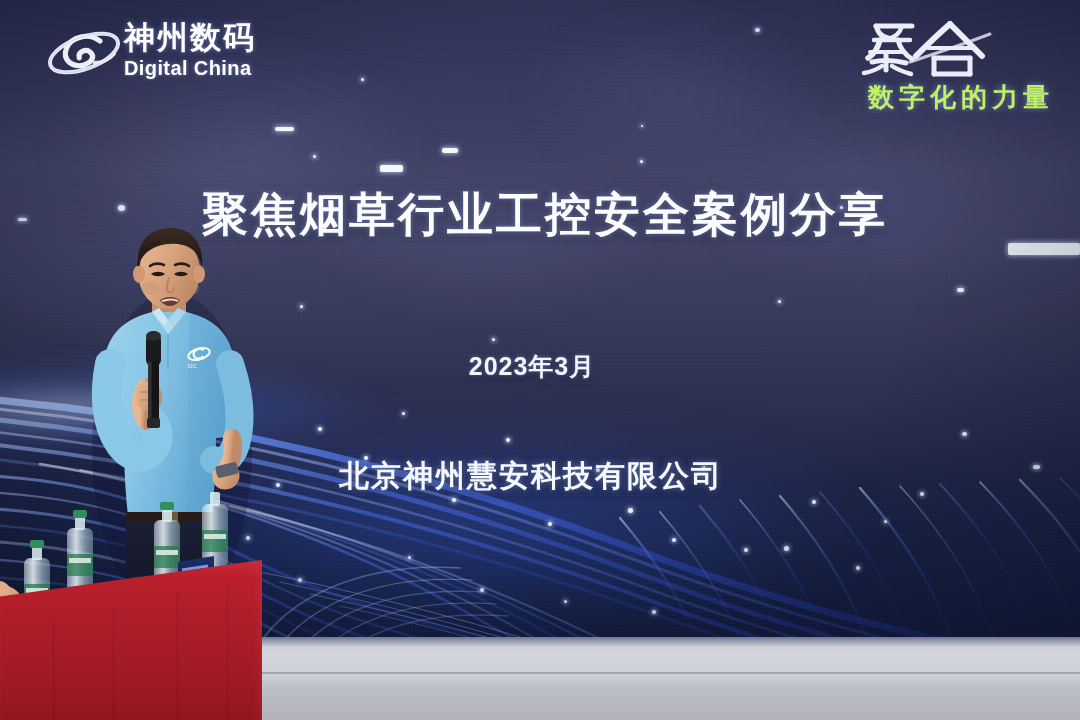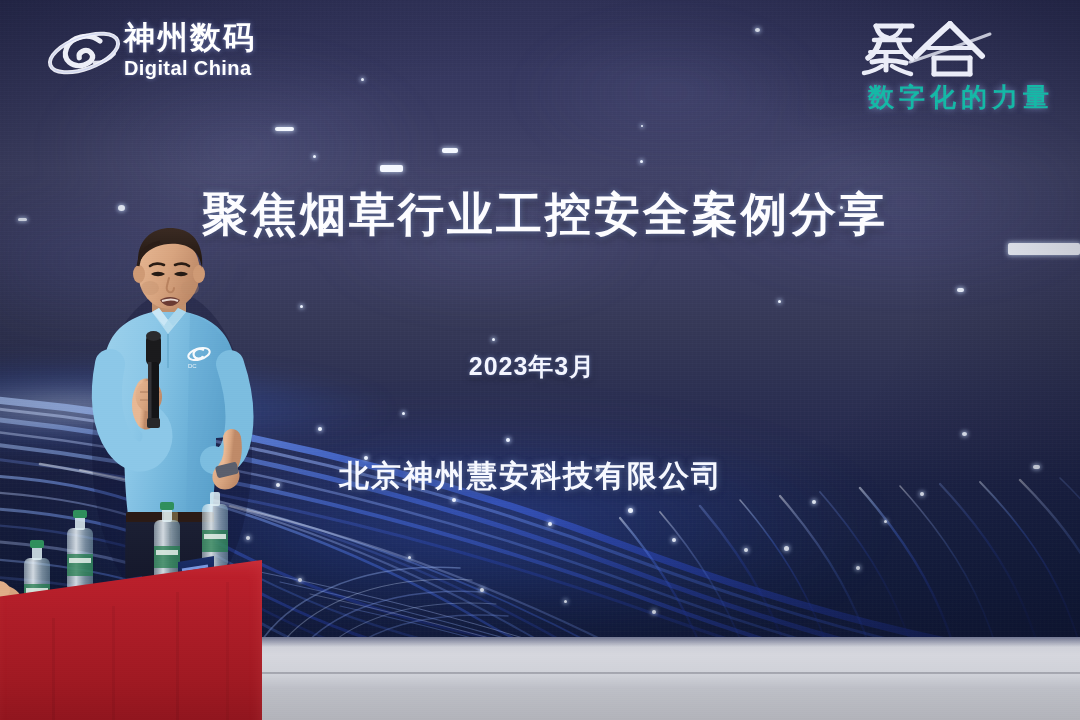--- a/index.html
+++ b/index.html
@@ -118,21 +118,21 @@
     text-shadow:0 0 5px rgba(170,190,255,0.5);
   }
   #brand-en {
     margin-top:5px; font-size:20px; font-weight:700; color:#fff;
     letter-spacing:0.4px; text-shadow:0 0 4px rgba(170,190,255,0.45);
   }
 
   #event-logo { position:absolute; right:26px; top:18px; text-align:right; }
   #event-mark { width:200px; height:64px; margin-left:auto; display:block; }
   #event-sub {
-    margin-top:-2px; font-size:26px; font-weight:700; color:#14b8a6;
+    margin-top:-2px; font-size:26px; font-weight:700; color:#bef264;
     letter-spacing:5px; text-shadow:0 0 6px rgba(170,195,255,0.55);
   }
 
   
   #speaker { position:absolute; left:82px; top:222px; width:190px; height:420px; }
   #speaker svg { display:block; }
 
   
   #floor {
     position:absolute; left:0; top:637px; width:1080px; height:83px;

